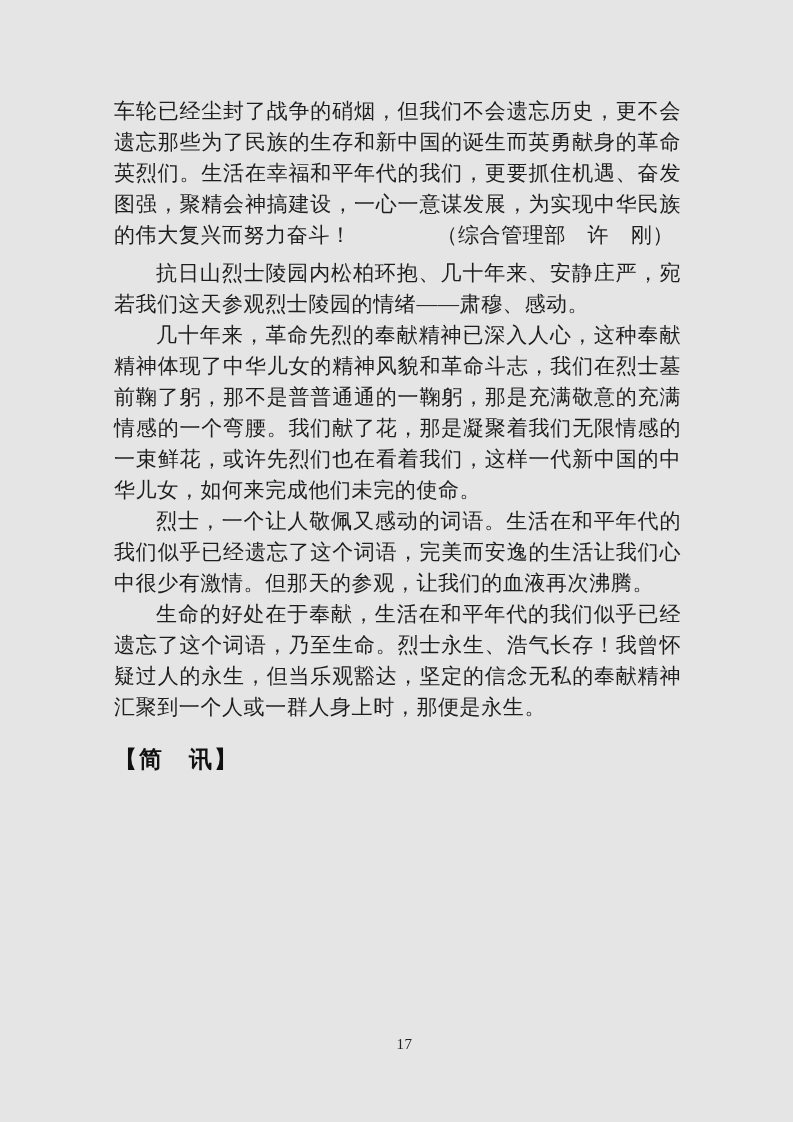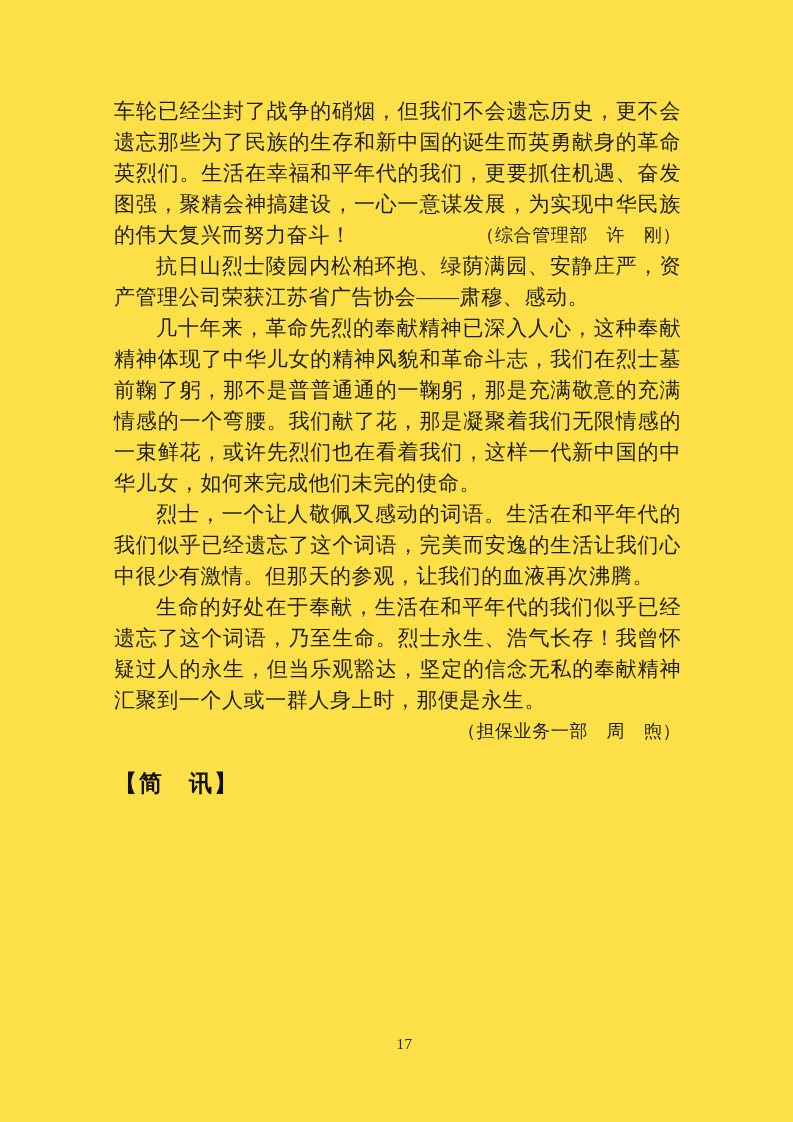--- a/index.html
+++ b/index.html
@@ -9,43 +9,43 @@
     height: 1122px;
     background: #ffffff;
     position: relative;
     overflow: hidden;
     font-family: "Liberation Serif", "DejaVu Serif", serif;
     color: #1e1e1e;
   }
   .page {
     position: absolute;
     inset: 0;
-    background: #fde047;
+    background: #e5e5e5;
   }
   .content {
     position: absolute;
     left: 114px;
     top: 96px;
     width: 567px;
   }
   .body-text {
     font-size: 21px;
     letter-spacing: 0.6px;
     line-height: 31px;
     text-align: justify;
     text-justify: inter-ideograph;
     margin: 0;
   }
   .indent { text-indent: 2em; }
   .signature-line {
-    font-size: 18px;
+    font-size: 21px;
     letter-spacing: 0.6px;
     line-height: 31px;
     text-align: right;
-    margin: 0;
+    margin: 7px;
   }
   .pull-up { margin-top: -31px; }
   .article-title {
     font-family: "Liberation Sans", "DejaVu Sans", sans-serif;
     font-weight: 700;
     font-size: 25px;
     line-height: 36px;
     letter-spacing: 1px;
     text-align: center;
     margin: 28px 0 34px 0;
@@ -73,26 +73,25 @@
 </head>
 <body>
 
 <div class="page">
   <div class="content">
 
     <p class="body-text">车轮已经尘封了战争的硝烟，但我们不会遗忘历史，更不会遗忘那些为了民族的生存和新中国的诞生而英勇献身的革命英烈们。生活在幸福和平年代的我们，更要抓住机遇、奋发图强，聚精会神搞建设，一心一意谋发展，为实现中华民族的伟大复兴而努力奋斗！</p>
     <p class="signature-line pull-up">（综合管理部　许　刚）</p>
 
 
-    <p class="body-text indent">抗日山烈士陵园内松柏环抱、绿荫满园、安静庄严，资产管理公司荣获江苏省广告协会——肃穆、感动。</p>
+    <p class="body-text indent">抗日山烈士陵园内松柏环抱、几十年来、安静庄严，宛若我们这天参观烈士陵园的情绪——肃穆、感动。</p>
     <p class="body-text indent">几十年来，革命先烈的奉献精神已深入人心，这种奉献精神体现了中华儿女的精神风貌和革命斗志，我们在烈士墓前鞠了躬，那不是普普通通的一鞠躬，那是充满敬意的充满情感的一个弯腰。我们献了花，那是凝聚着我们无限情感的一束鲜花，或许先烈们也在看着我们，这样一代新中国的中华儿女，如何来完成他们未完的使命。</p>
     <p class="body-text indent">烈士，一个让人敬佩又感动的词语。生活在和平年代的我们似乎已经遗忘了这个词语，完美而安逸的生活让我们心中很少有激情。但那天的参观，让我们的血液再次沸腾。</p>
     <p class="body-text indent">生命的好处在于奉献，生活在和平年代的我们似乎已经遗忘了这个词语，乃至生命。烈士永生、浩气长存！我曾怀疑过人的永生，但当乐观豁达，坚定的信念无私的奉献精神汇聚到一个人或一群人身上时，那便是永生。</p>
 
-    <p class="signature-line">（担保业务一部　周　煦）</p>
 
     <h2 class="briefs-heading">【简　讯】</h2>
 
 
   </div>
 
   <div class="page-number">17</div>
 </div>
 
 </body></html>

